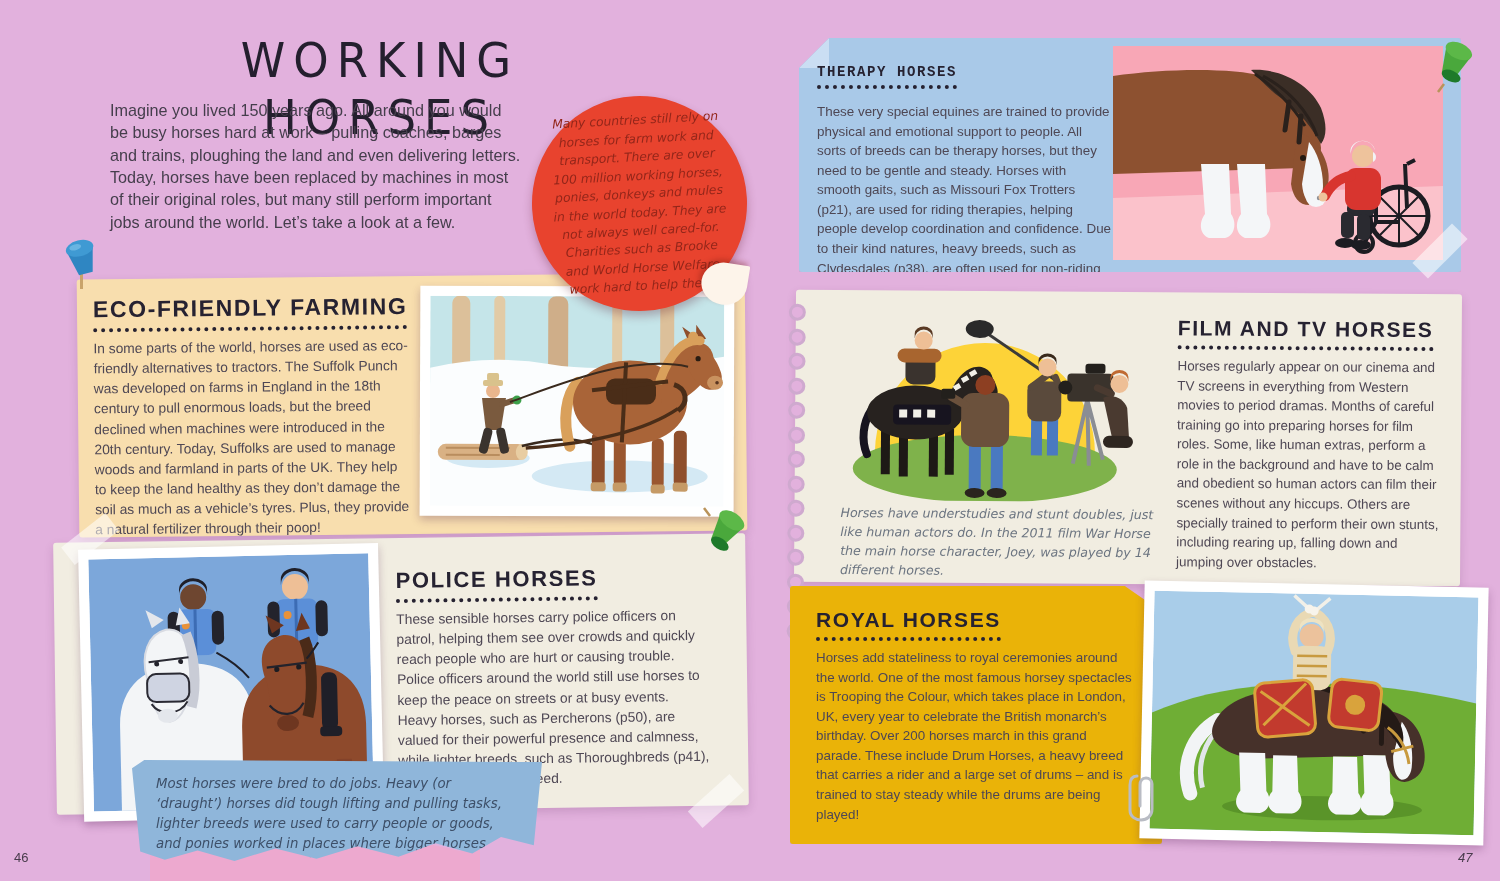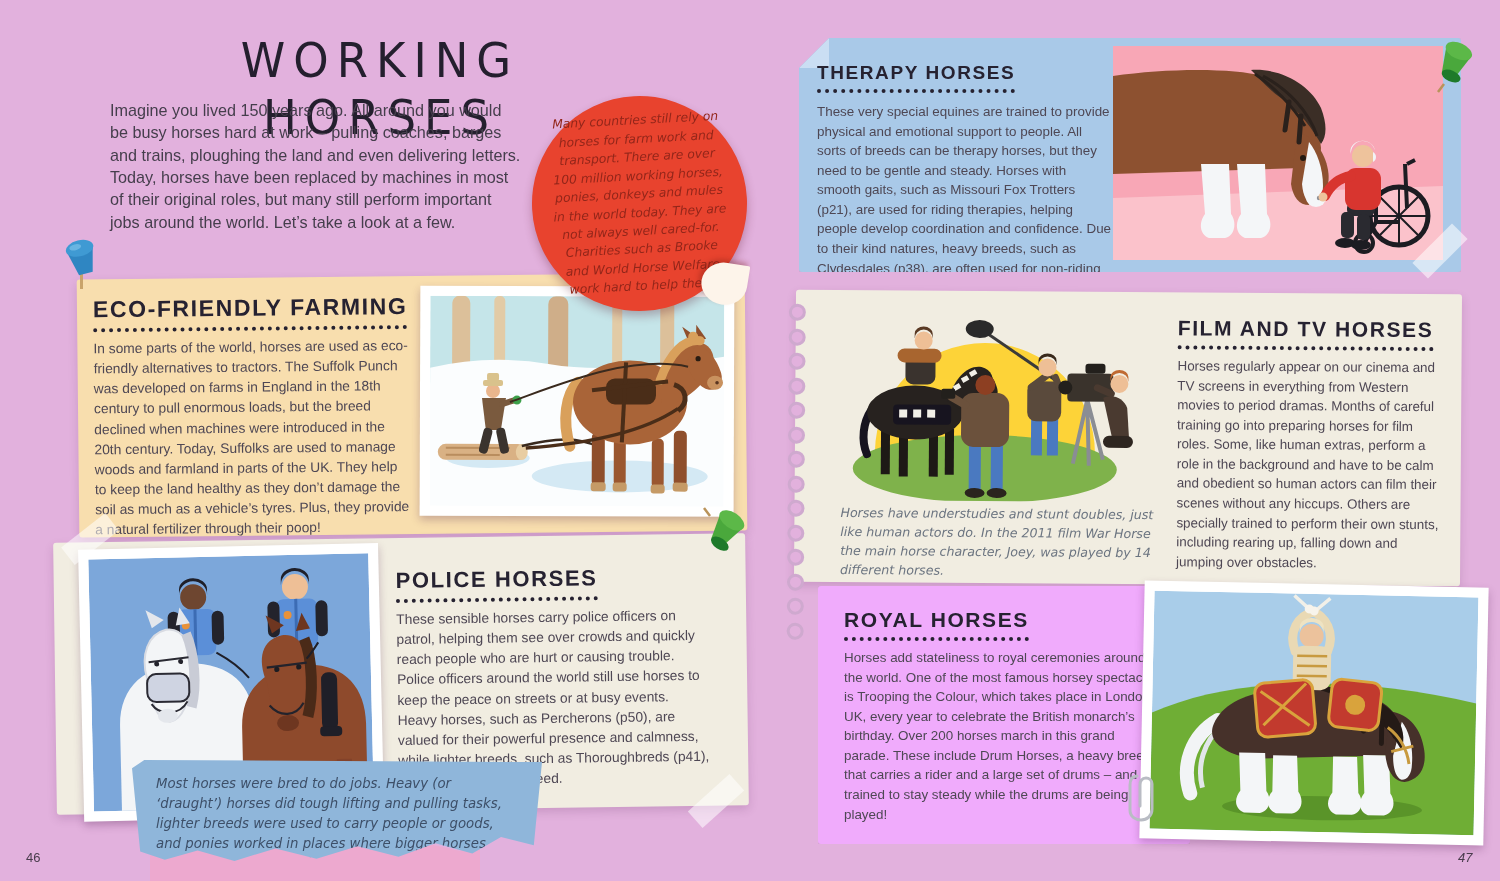--- a/index.html
+++ b/index.html
@@ -189,27 +189,27 @@
     </g>
   </svg>
 
   <div class="note hand" style="left:132px;top:760px;width:410px;height:104px;
        clip-path:polygon(0% 8%,3% 0%,100% 2%,98% 82%,90% 74%,83% 90%,74% 80%,65% 93%,55% 83%,45% 95%,35% 85%,25% 97%,16% 87%,8% 96%,2% 88%);">
     <div style="padding:14px 22px 0 24px;font-size:13.3px;line-height:1.5;color:#3d4f68;">Most horses were bred to do jobs. Heavy (or ‘draught’) horses did tough lifting and pulling tasks, lighter breeds were used to carry people or goods, and ponies worked in places where bigger horses couldn’t go, such as mines.</div>
   </div>
   <div class="abs" style="left:150px;top:838px;width:330px;height:43px;background:#eda9cf;z-index:3;
        clip-path:polygon(0 30%,8% 10%,20% 35%,32% 8%,45% 30%,58% 5%,70% 28%,82% 10%,94% 30%,100% 15%,100% 100%,0 100%);"></div>
 
-  <div class="pagenum" style="left:26px;top:850px;">46</div>
+  <div class="pagenum" style="left:14px;top:850px;">46</div>
 
   <div class="card" style="left:799px;top:38px;width:662px;height:234px;background:#a9c9e8;
        clip-path:polygon(30px 0,100% 0,100% 100%,0 100%,0 30px);">
     <div class="fold" style="left:0;top:0;border-width:0 0 30px 30px;border-color:transparent transparent #cadef3 transparent;transform:translate(0,0);"></div>
     <div class="abs" style="left:18px;top:24px;">
-      <span class="heading" style="font-size:19px;">THERAPY HORSES</span>
+      <span class="heading" style="font-size:14px;font-family:Liberation Mono, monospace;">THERAPY HORSES</span>
     </div>
     <div class="abs body-text" style="left:18px;top:64px;width:296px;font-size:13.4px;">These very special equines are trained to provide physical and emotional support to people. All sorts of breeds can be therapy horses, but they need to be gentle and steady. Horses with smooth gaits, such as Missouri Fox Trotters (p21), are used for riding therapies, helping people develop coordination and confidence. Due to their kind natures, heavy breeds, such as Clydesdales (p38), are often used for non-riding sessions, when people spend time stroking or walking a horse.</div>
     <div class="abs" style="left:314px;top:8px;width:330px;height:214px;">
       <svg class="art" width="330" height="214" viewBox="0 0 330 214">
         <rect width="330" height="214" fill="#f8a7b6"></rect>
         <path d="M0,152 L330,140 L330,214 L0,214 Z" fill="#fbc2cb"></path>
         <g>
           <path d="M0,30 C55,22 120,22 150,30 C188,42 202,62 206,86 L208,102 C208,114 200,122 188,122 L0,128 Z" fill="#8d5130"></path>
           <path d="M88,118 L116,118 L118,168 C124,176 122,190 112,192 L96,192 C86,188 86,176 92,168 Z" fill="#f4f6f8"></path>
           <path d="M124,118 L152,118 L154,168 C160,176 158,190 148,192 L132,192 C122,188 122,176 128,168 Z" fill="#f4f6f8"></path>
@@ -334,21 +334,21 @@
         </g>
       </svg>
     </div>
     <div class="abs hand" style="left:46px;top:214px;width:330px;font-size:12.6px;line-height:1.5;color:#6b7480;">Horses have understudies and stunt doubles, just like human actors do. In the 2011 film War Horse the main horse character, Joey, was played by 14 different horses.</div>
     <div class="abs" style="left:382px;top:24px;">
       <span class="heading" style="font-size:21px;">FILM AND TV HORSES</span>
     </div>
     <div class="abs body-text" style="left:382px;top:64px;width:264px;font-size:13.4px;">Horses regularly appear on our cinema and TV screens in everything from Western movies to period dramas. Months of careful training go into preparing horses for film roles. Some, like human extras, perform a role in the background and have to be calm and obedient so human actors can film their scenes without any hiccups. Others are specially trained to perform their own stunts, including rearing up, falling down and jumping over obstacles.</div>
   </div>
 
-  <div class="card" style="left:818px;top:586px;width:372px;height:258px;background:#f0abfc;
+  <div class="card" style="left:790px;top:586px;width:372px;height:258px;background:#eab308;
        clip-path:polygon(0 0,90% 0,96% 6%,100% 3%,100% 100%,0 100%);">
     <div class="abs" style="left:26px;top:22px;">
       <span class="heading" style="font-size:21px;">ROYAL HORSES</span>
     </div>
     <div class="abs body-text" style="left:26px;top:62px;width:316px;font-size:13.4px;">Horses add stateliness to royal ceremonies around the world. One of the most famous horsey spectacles is Trooping the Colour, which takes place in London, UK, every year to celebrate the British monarch’s birthday. Over 200 horses march in this grand parade. These include Drum Horses, a heavy breed that carries a rider and a large set of drums – and is trained to stay steady while the drums are being played!</div>
   </div>
 
   <div class="photo" style="left:1142px;top:584px;width:324px;height:238px;transform:rotate(1.2deg);z-index:2;">
     <svg class="art" width="324" height="238" viewBox="0 0 324 238">
       <rect width="324" height="238" fill="#a9cde9"></rect>

